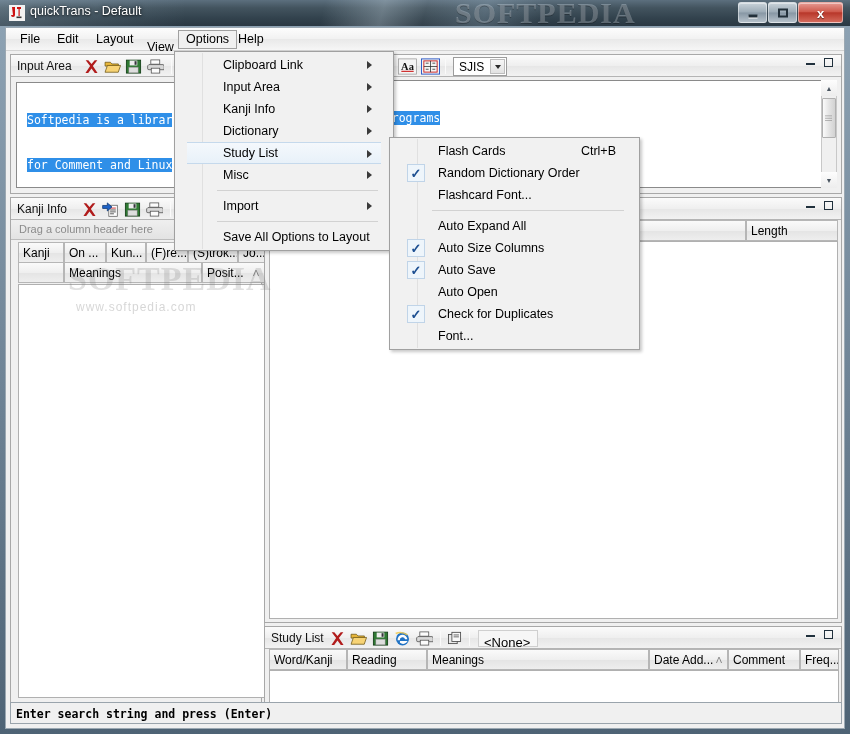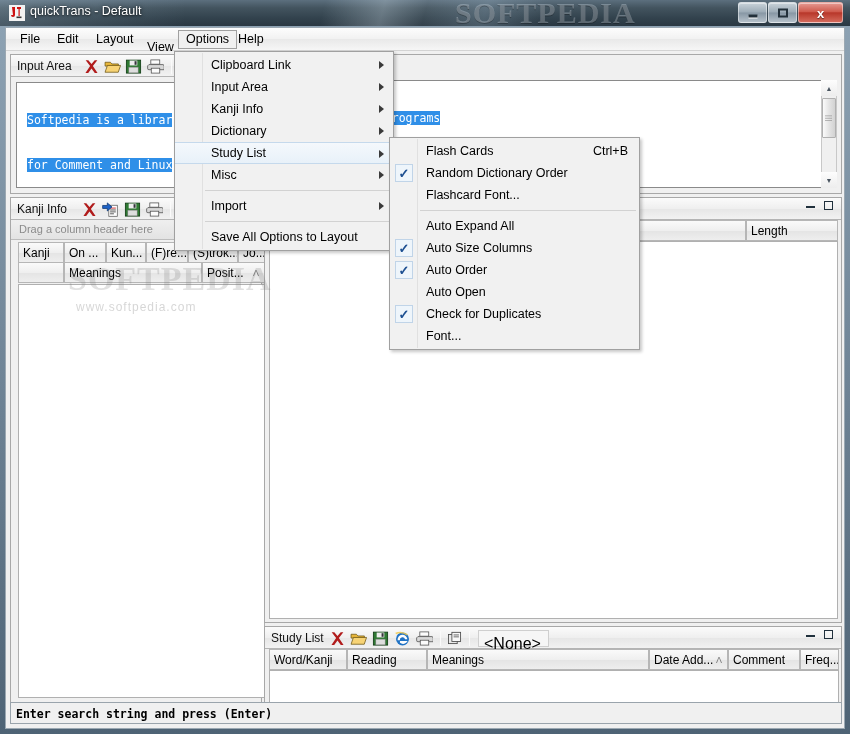--- a/index.html
+++ b/index.html
@@ -213,21 +213,21 @@
     z-index: 5;
   }
 
   
   .dropdown {
     position: absolute;
     background: #f1f1f1;
     border: 1px solid #a0a0a0;
     box-shadow: 2px 2px 3px rgba(0,0,0,0.22);
     z-index: 100;
-    padding: 2px 0;
+    padding: 2px 12px;
   }
   .dropdown .gutter {
     position: absolute; left: 1px; top: 1px; bottom: 1px;
     width: 27px;
     background: #f1f1f1;
     border-right: 1px solid #e0e0e0;
   }
   .mrow {
     position: relative; height: 22px;
     display: flex; align-items: center;
@@ -441,20 +441,50 @@
           <span class="grip">|||</span>
         </div>
         <div class="sb-arrow" style="right:0; top:0;">▶</div>
       </div>
     </div>
 
     <div class="watermark-main">SOFTPEDIA</div>
     <div class="watermark-sub">www.softpedia.com</div>
 
     <div class="panel" style="left:258px; top:26px; width:578px; height:140px;">
+      <div class="panel-head">
+
+        <svg class="tbicon" style="left:133px; width:19px; height:17px;" viewBox="0 0 20 17">
+          <rect x="0.5" y="0.5" width="19" height="16" fill="#f4f4f4" stroke="#9a9a9a" stroke-width="0.8"></rect>
+          <text x="10" y="12" font-family="Liberation Serif, serif" font-size="11" font-weight="bold" fill="#111" text-anchor="middle">Aa</text>
+          <rect x="3.5" y="13" width="13" height="1.2" fill="#cc2222"></rect>
+        </svg>
+
+        <svg class="tbicon" style="left:156px; width:19px; height:17px;" viewBox="0 0 20 17">
+          <rect x="0.5" y="0.5" width="19" height="16" fill="#f4f4f4" stroke="#2a57c4" stroke-width="1"></rect>
+          <rect x="3" y="2.6" width="14" height="11.8" fill="none" stroke="#cc2222" stroke-width="1"></rect>
+          <path d="M10 2.6 v11.8 M3 8.5 h14" stroke="#2a2a2a" stroke-width="0.8"></path>
+          <path d="M5 5 h3 M12 5 h3 M5 11.4 h3 M12 11.4 h3" stroke="#2a2a2a" stroke-width="0.8"></path>
+        </svg>
+        <div class="tbsep" style="left:180px;"></div>
+
+        <div class="combo" style="left:188px; top:2px; width:54px;">
+          <span>SJIS</span>
+          <span class="cb-btn">
+              <i></i>
+            </span>
+        </div>
+
+        <div class="panel-mm mm-min" style="right:26px;">
+          <span class="mm-line"></span>
+        </div>
+        <div class="panel-mm mm-max" style="right:8px;">
+          <span class="mm-box"></span>
+        </div>
+      </div>
 
       <div class="editarea" style="left:5px; top:25px; width:553px; height:108px;">
         <div class="editline"><span class="selline">o-try software programs</span></div>
         <div class="editline"><span class="selline">rivers, mobile devices</span></div>
         
         
         
       </div>
 
       <div class="vscroll" style="right:4px; top:25px; width:16px; height:108px; border:1px solid #c8c8c8;">
@@ -515,21 +545,21 @@
 
         <svg class="tbicon" style="left:182px;" viewBox="0 0 16 16">
           <rect x="1.4" y="4.2" width="8.2" height="8.6" fill="#e8e8e8" stroke="#4a4a4a" stroke-width="0.8"></rect>
           <rect x="4.6" y="2.2" width="8.2" height="8.6" fill="#f8f8f8" stroke="#4a4a4a" stroke-width="0.8"></rect>
           <rect x="6.2" y="4.2" width="5" height="0.9" fill="#666"></rect>
           <rect x="6.2" y="6" width="5" height="0.9" fill="#666"></rect>
         </svg>
         <div class="tbsep" style="left:204px;"></div>
 
         <div style="position:absolute; left:213px; top:3px; height:17px; padding:4px 7px 0 5px;
-                    font-size:16px; color:#000; border:1px solid #cfcfcf; background:#f6f6f6;">
+                    font-size:13px; color:#000; border:1px solid #cfcfcf; background:#f6f6f6;">
           <span>&lt;None&gt;</span>
         </div>
 
         <div class="panel-mm mm-min" style="right:26px;">
           <span class="mm-line"></span>
         </div>
         <div class="panel-mm mm-max" style="right:8px;">
           <span class="mm-box"></span>
         </div>
       </div>
@@ -604,21 +634,21 @@
       <div class="msep"></div>
       <div class="mrow">
         <span>Auto Expand All</span>
       </div>
       <div class="mrow">
         <span class="chk">✓</span>
         <span>Auto Size Columns</span>
       </div>
       <div class="mrow">
         <span class="chk">✓</span>
-        <span>Auto Order</span>
+        <span>Auto Save</span>
       </div>
       <div class="mrow">
         <span>Auto Open</span>
       </div>
       <div class="mrow">
         <span class="chk">✓</span>
         <span>Check for Duplicates</span>
       </div>
       <div class="mrow">
         <span>Font...</span>

